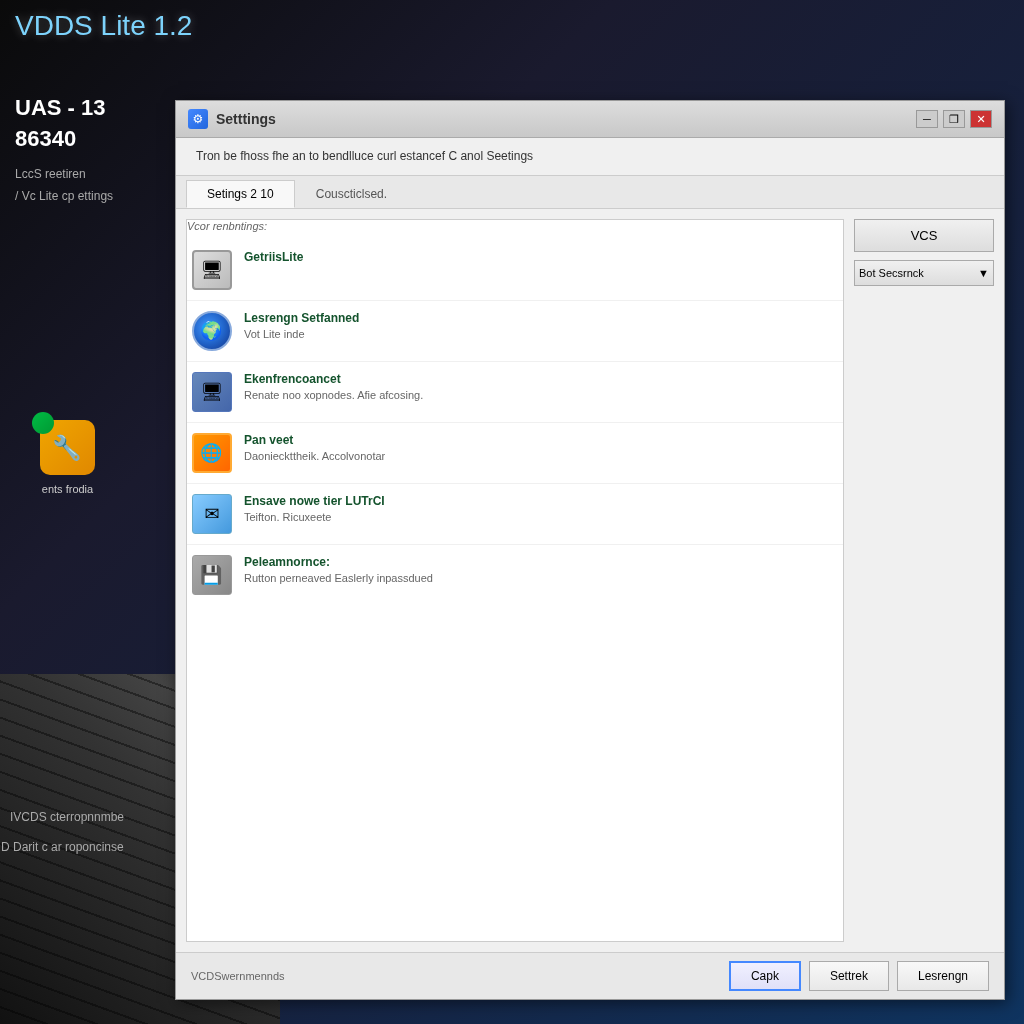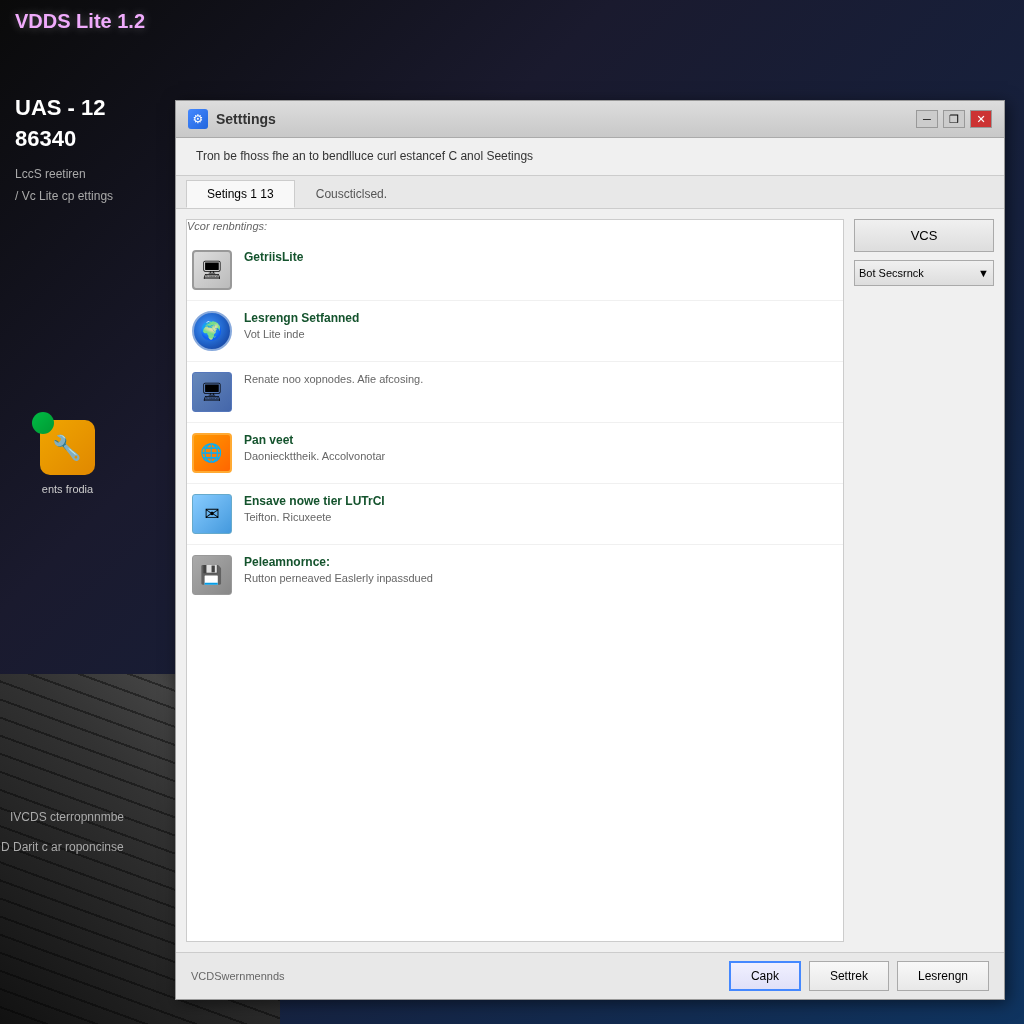--- a/index.html
+++ b/index.html
@@ -41,23 +41,23 @@
         rgba(0,0,0,0.4) 15px,
         rgba(0,0,0,0.4) 17px
       );
     }
 
     
     .app-title {
       position: absolute;
       top: 10px;
       left: 15px;
-      color: #f0abfc;
-      font-size: 20px;
-      font-weight: bold;
+      color: #7dd3fc;
+      font-size: 28px;
+      font-weight: normal;
       z-index: 2;
       text-shadow: 0 0 10px rgba(255,255,255,0.3);
     }
 
     
     .left-panel {
       position: absolute;
       top: 80px;
       left: 0;
       width: 180px;
@@ -378,21 +378,21 @@
   </style>
 </head>
 <body>
 
 <div class="bg-layer"></div>
 <div class="bg-car-vent"></div>
 
 <div class="app-title">VDDS Lite 1.2</div>
 
 <div class="left-panel">
-  <div class="car-id">UAS - 12</div>
+  <div class="car-id">UAS - 13</div>
   <div class="car-number">86340</div>
   <div class="left-menu-item">LccS reetiren</div>
   <div class="left-menu-item">/ Vc Lite cp ettings</div>
 </div>
 
 <div class="left-icons">
   <div style="position:relative; display:inline-block;">
     <div class="icon-badge-green" style="position:absolute;top:-8px;left:-8px;width:22px;height:22px;background:linear-gradient(135deg,#00bb44,#009933);border-radius:50%;z-index:2;"></div>
     <div class="icon-badge">
       <span style="font-size:24px;">🔧</span>
@@ -417,21 +417,21 @@
     <div class="dialog-controls">
       <div class="dialog-control-btn">─</div>
       <div class="dialog-control-btn">❐</div>
       <div class="dialog-control-btn close">✕</div>
     </div>
   </div>
 
   <div class="dialog-description">Tron be fhoss fhe an to bendlluce curl estancef C anol Seetings</div>
 
   <div class="dialog-tabs">
-    <div class="dialog-tab active">Setings 1 13</div>
+    <div class="dialog-tab active">Setings 2 10</div>
     <div class="dialog-tab">Couscticlsed.</div>
   </div>
 
   <div class="dialog-content">
 
     <div class="settings-list-panel">
       <div class="settings-list-title">Vcor renbntings:</div>
 
       <div class="settings-item">
         <div class="settings-item-icon monitor">
@@ -451,20 +451,21 @@
 Setfanned</div>
           <div class="settings-item-desc">Vot Lite inde</div>
         </div>
       </div>
 
       <div class="settings-item">
         <div class="settings-item-icon computer">
           <span style="font-size:18px;">🖥</span>
         </div>
         <div class="settings-item-text">
+          <div class="settings-item-title">Ekenfrencoancet</div>
           <div class="settings-item-desc">Renate noo xopnodes.
 Afie afcosing.</div>
         </div>
       </div>
 
       <div class="settings-item">
         <div class="settings-item-icon orange-globe">
           <span style="font-size:18px;">🌐</span>
         </div>
         <div class="settings-item-text">

